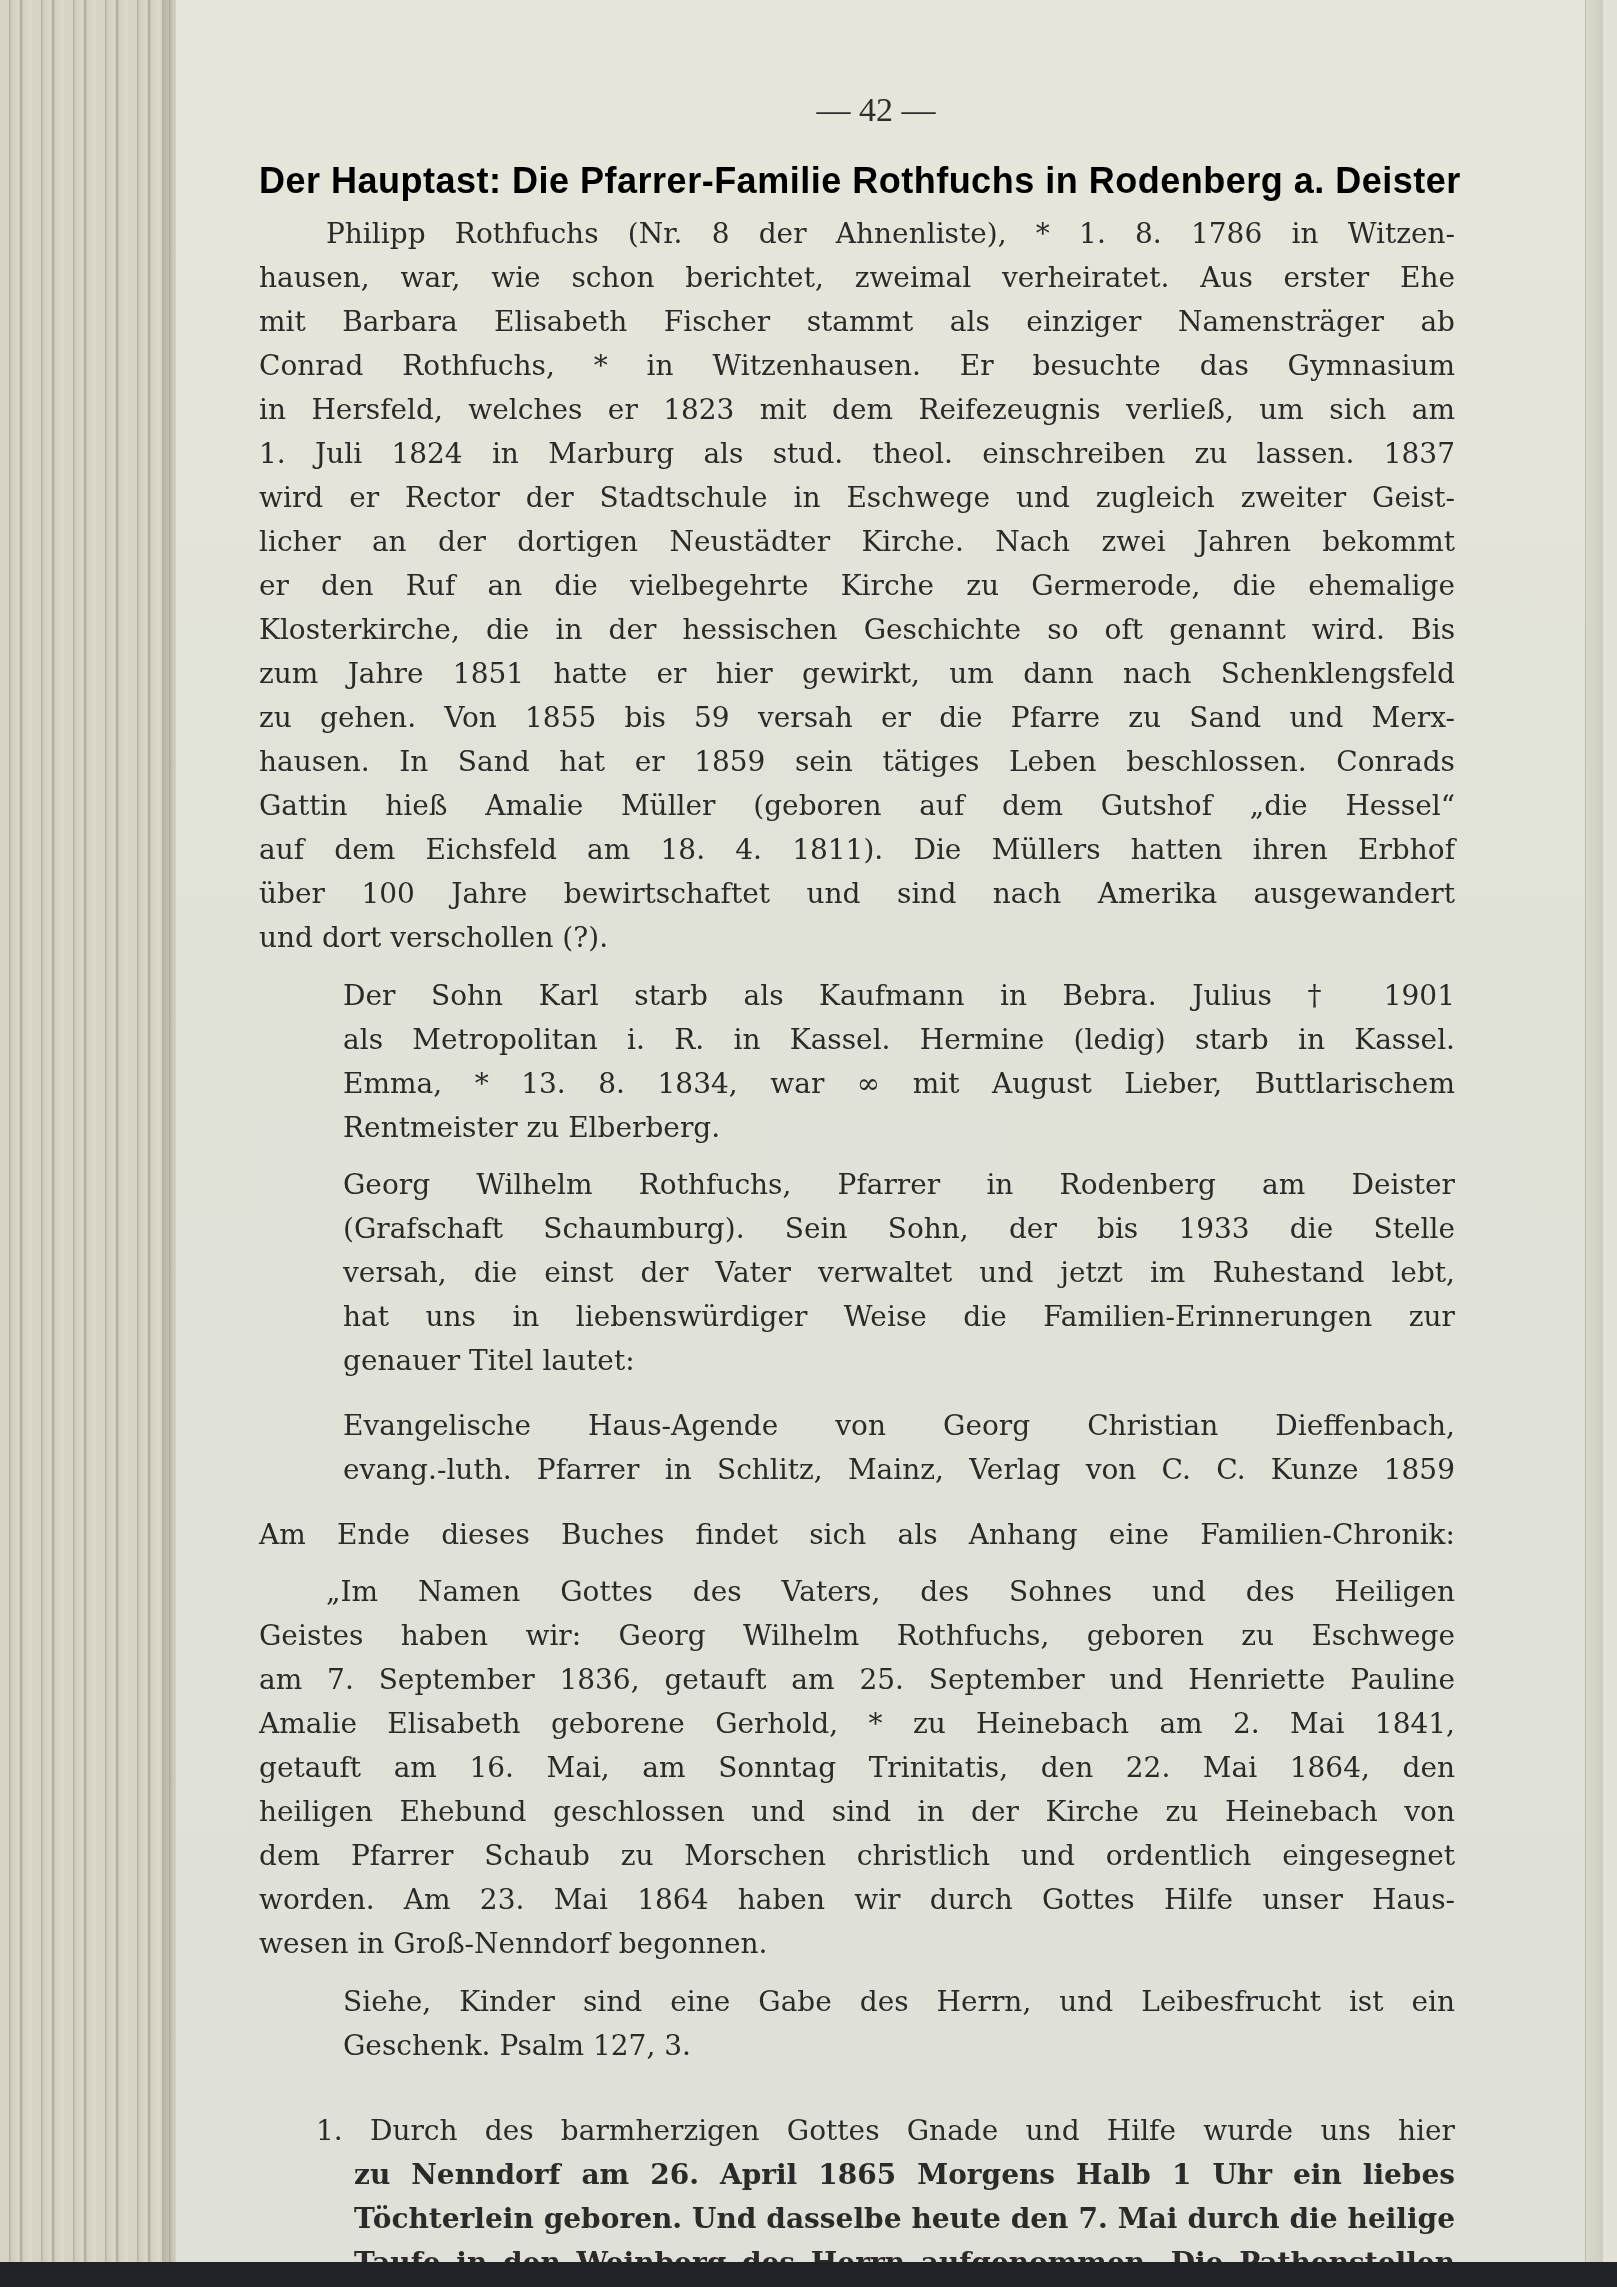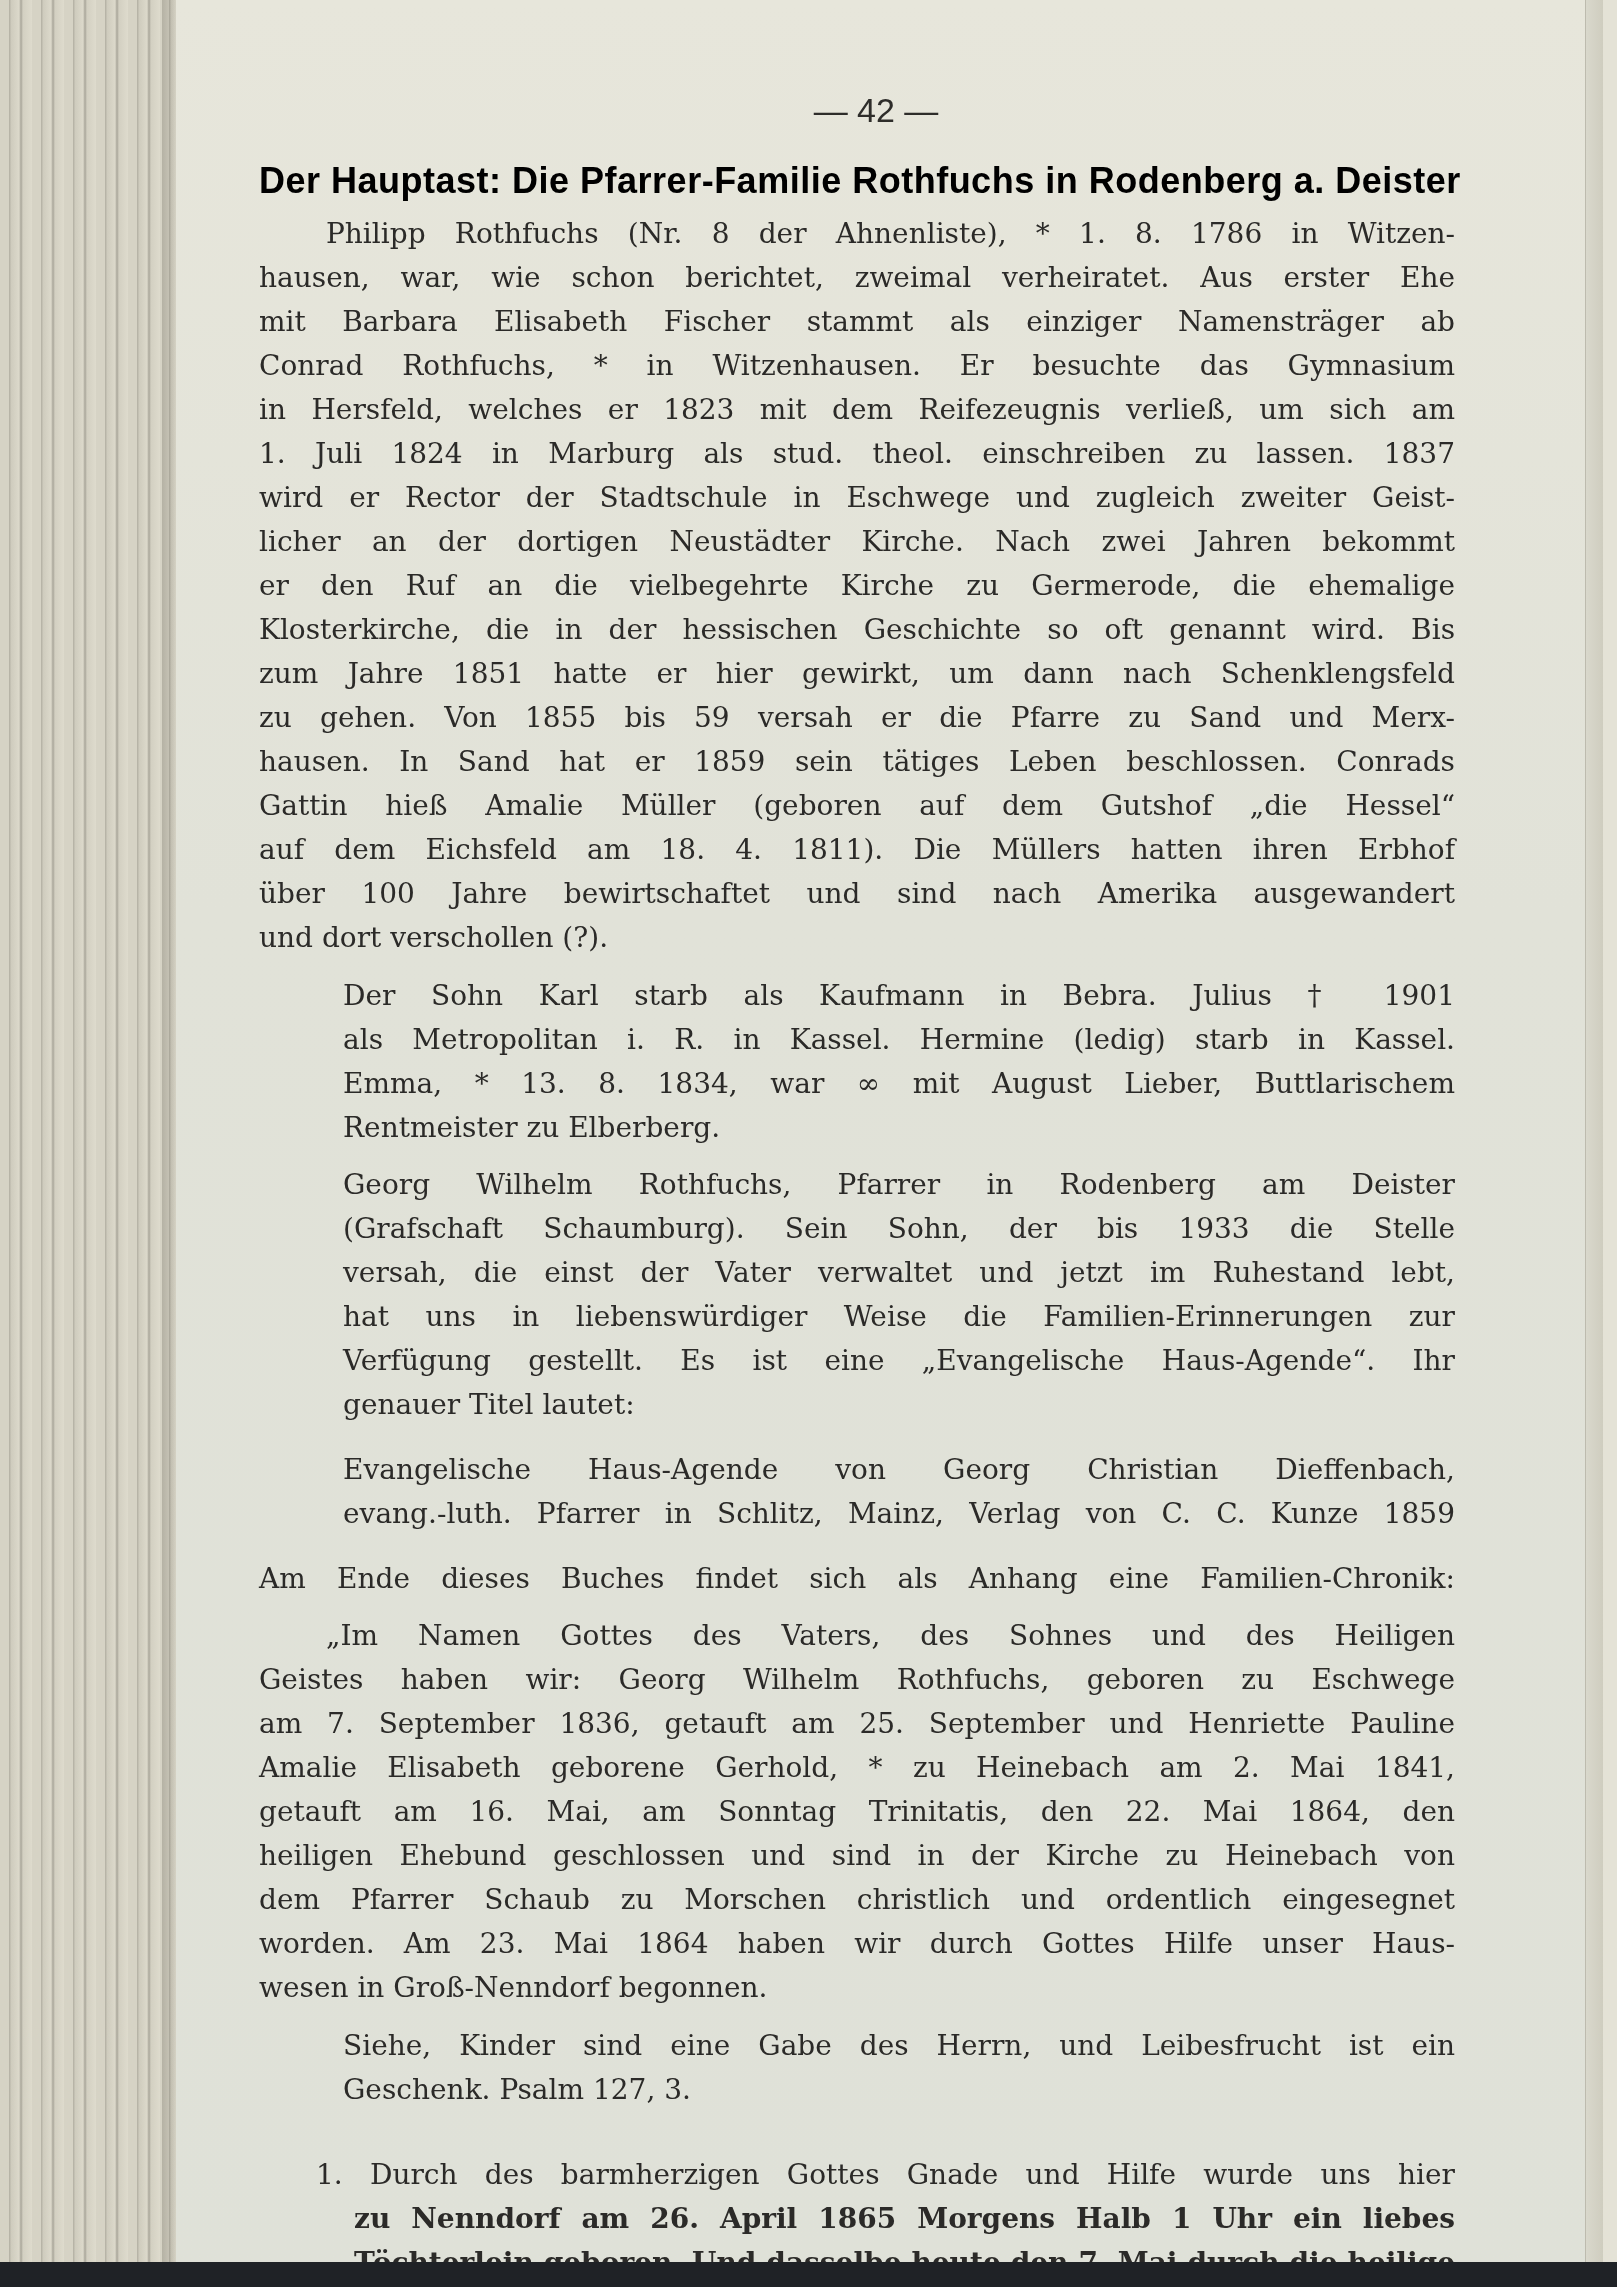--- a/index.html
+++ b/index.html
@@ -32,21 +32,21 @@
   .bottom-dark {
     position: absolute; left: 0; bottom: 0; width: 1618px; height: 25px;
     background: #1f2226;
   }
   .content {
     position: absolute; left: 259px; top: 91px; width: 1196px;
     color: #2b2a28;
   }
   .page-number {
     text-align: center; font-size: 34px; margin-left: 38px;
-    font-family: Liberation Sans, sans-serif; color: #2e2d2a;
+    font-family: Liberation Serif, serif; color: #2e2d2a;
     height: 53px;
   }
   .heading {
     font-family: "Liberation Sans", sans-serif; font-weight: bold;
     font-size: 36px; letter-spacing: 0.5px; line-height: 57px;
     margin-top: 7.6px; white-space: nowrap; color: #000000;
   }
   .para { font-size: 28px; line-height: 44px; }
   .line {
     display: block; white-space: nowrap;
@@ -103,21 +103,20 @@
     <span class="line last">Rentmeister zu Elberberg.</span>
   </div>
 
   <div class="spacer-s"></div>
 
   <div class="para block-indent">
     <span class="line">Georg Wilhelm Rothfuchs, Pfarrer in Rodenberg am Deister</span>
     <span class="line">(Grafschaft Schaumburg). Sein Sohn, der bis 1933 die Stelle</span>
     <span class="line">versah, die einst der Vater verwaltet und jetzt im Ruhestand lebt,</span>
     <span class="line">hat uns in liebenswürdiger Weise die Familien-Erinnerungen zur</span>
-    <span class="line">Verfügung gestellt. Es ist eine „Evangelische Haus-Agende“. Ihr</span>
     <span class="line last">genauer Titel lautet:</span>
   </div>
 
   <div class="spacer-m"></div>
 
   <div class="para block-indent">
     <span class="line">Evangelische Haus-Agende von Georg Christian Dieffenbach,</span>
     <span class="line">evang.-luth. Pfarrer in Schlitz, Mainz, Verlag von C. C. Kunze 1859</span>
   </div>
 

